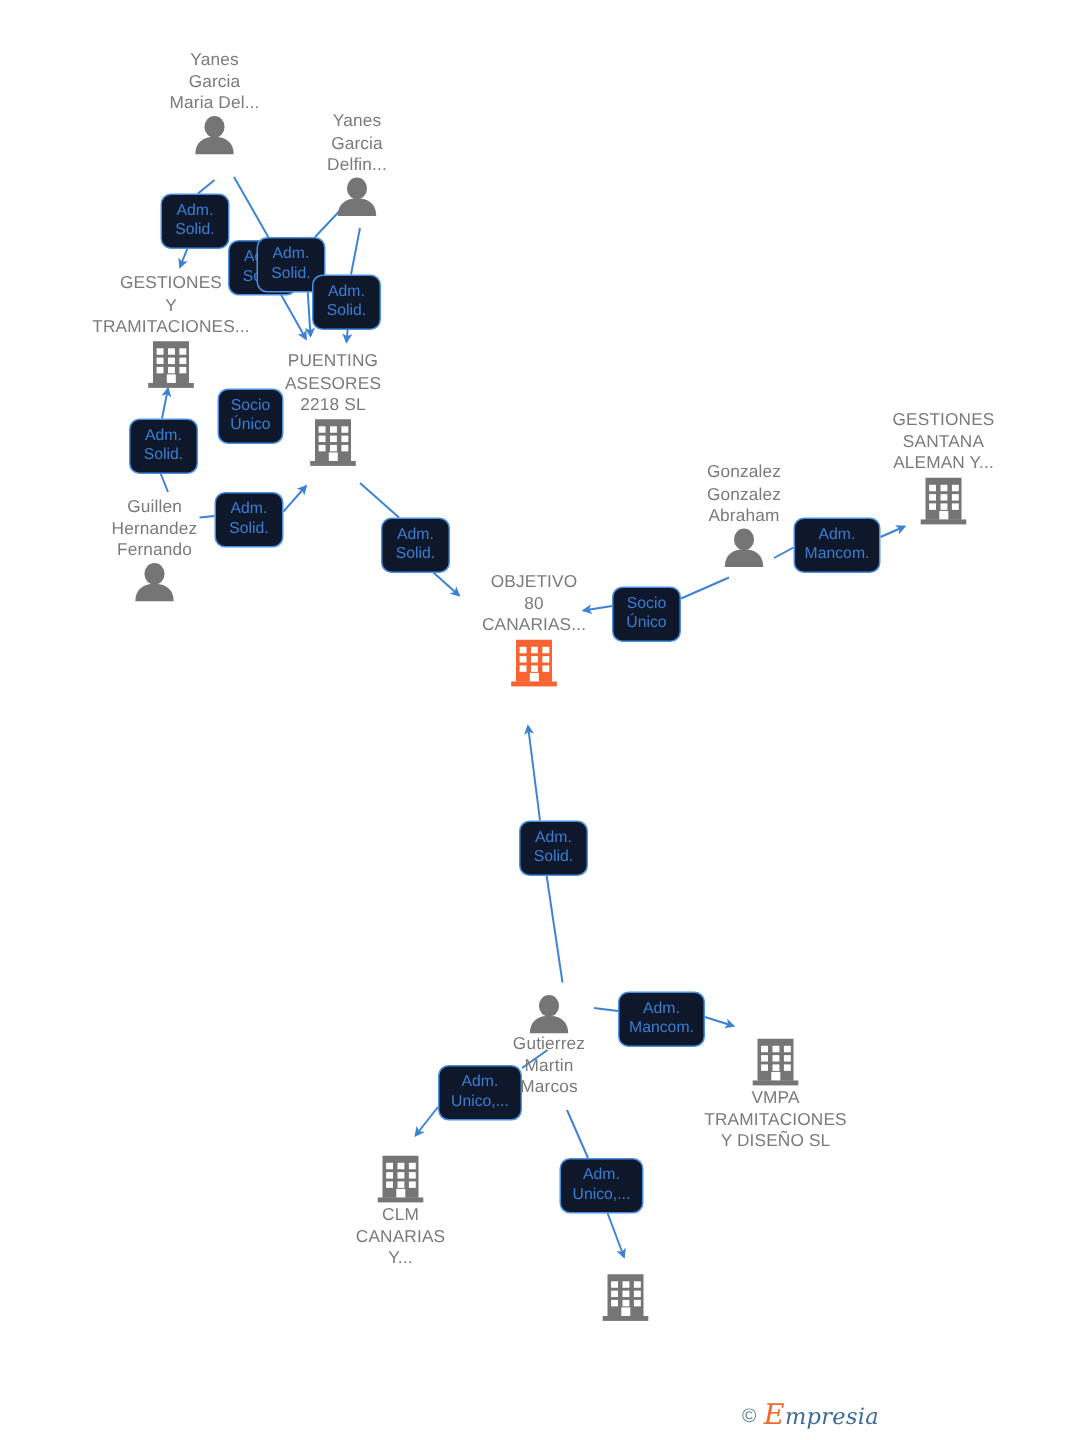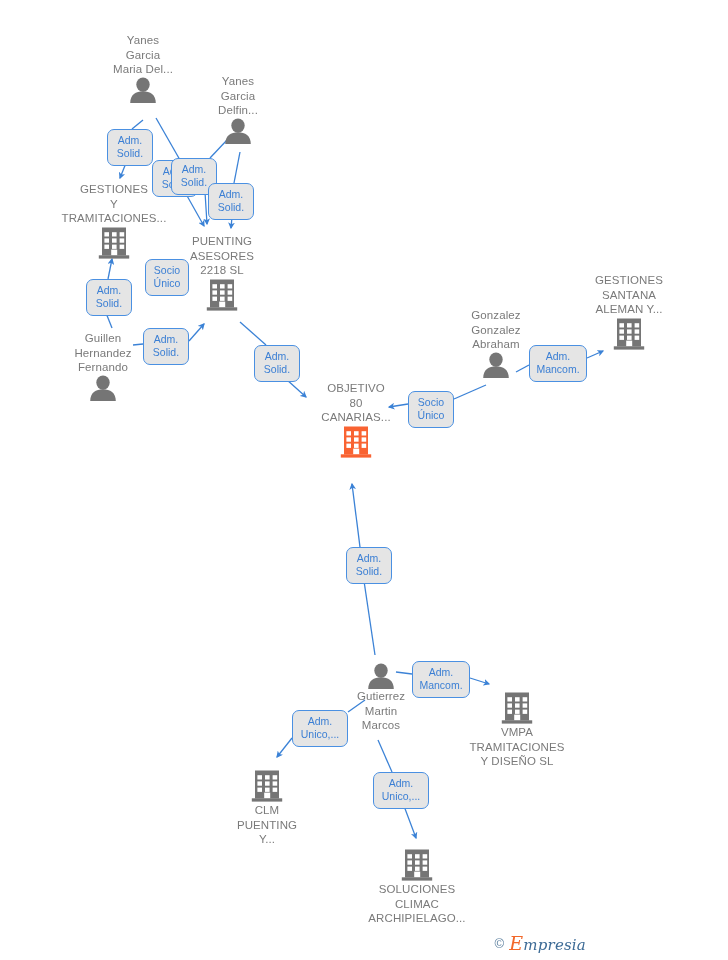--- a/index.html
+++ b/index.html
@@ -54,21 +54,21 @@
     margin: 0 auto;
     line-height: 0;
   }
   .node.caption-below .glyph { margin-bottom: 3px; }
   .node.caption-above .glyph { margin-top: 3px; }
 
   
   .chip {
     position: absolute;
     box-sizing: border-box;
-    background: #e5e5e5;
+    background: #0f172a;
     border: 1.4px solid #4a90e2;
     border-radius: 7px;
     color: #3b7fd4;
     font-size: 10.5px;
     line-height: 13px;
     text-align: center;
     padding: 4px 4px 5px 4px;
     white-space: pre-line;
     box-shadow: 0 0 0 0 rgba(0,0,0,0);
   }
@@ -247,21 +247,21 @@
             <rect x="6.4" y="12.4" width="4.6" height="4.3" fill="#ffffff"></rect>
             <rect x="14" y="12.4" width="4.6" height="4.3" fill="#ffffff"></rect>
             <rect x="21.6" y="12.4" width="4.6" height="4.3" fill="#ffffff"></rect>
             <rect x="6.4" y="18.6" width="4.6" height="4.3" fill="#ffffff"></rect>
             <rect x="14" y="18.6" width="4.6" height="4.3" fill="#ffffff"></rect>
             <rect x="21.6" y="18.6" width="4.6" height="4.3" fill="#ffffff"></rect>
             <rect x="13.2" y="23.6" width="6.0" height="6.0" fill="#ffffff"></rect>
             <rect x="0.8" y="29.3" width="30.4" height="3.3" fill="#757575"></rect>
           </svg></span>
       </div>
-      <div class="node person caption-above" style="left: 381px; top: 660px; text-align: center;">
+      <div class="node person caption-above" style="left: 366px; top: 660px; text-align: center;">
         <span class="glyph"><svg width="30" height="26" viewBox="0 0 30 26" aria-hidden="true">
             <ellipse cx="15" cy="7.6" rx="6.7" ry="7.2" fill="#757575"></ellipse>
             <path d="M 2.2 26 C 2.2 17.6 7.9 14.2 15 14.2 C 22.1 14.2 27.8 17.6 27.8 26 Z" fill="#757575"></path>
           </svg></span>
         <div class="caption">Gutierrez
 Martin
 Marcos</div>
       </div>
       <div class="node company caption-above" style="left: 517px; top: 688px;">
         <span class="glyph"><svg width="32" height="34" viewBox="0 0 32 34" aria-hidden="true">
@@ -291,41 +291,38 @@
             <rect x="6.4" y="12.4" width="4.6" height="4.3" fill="#ffffff"></rect>
             <rect x="14" y="12.4" width="4.6" height="4.3" fill="#ffffff"></rect>
             <rect x="21.6" y="12.4" width="4.6" height="4.3" fill="#ffffff"></rect>
             <rect x="6.4" y="18.6" width="4.6" height="4.3" fill="#ffffff"></rect>
             <rect x="14" y="18.6" width="4.6" height="4.3" fill="#ffffff"></rect>
             <rect x="21.6" y="18.6" width="4.6" height="4.3" fill="#ffffff"></rect>
             <rect x="13.2" y="23.6" width="6.0" height="6.0" fill="#ffffff"></rect>
             <rect x="0.8" y="29.3" width="30.4" height="3.3" fill="#757575"></rect>
           </svg></span>
         <div class="caption">CLM
-PUENTING
+CANARIAS
 Y...</div>
       </div>
       <div class="node company caption-above" style="left: 417px; top: 845px;">
         <span class="glyph"><svg width="32" height="34" viewBox="0 0 32 34" aria-hidden="true">
             <rect x="4.0" y="1.5" width="24" height="28" fill="#757575"></rect>
             <rect x="6.4" y="6.2" width="4.6" height="4.3" fill="#ffffff"></rect>
             <rect x="14" y="6.2" width="4.6" height="4.3" fill="#ffffff"></rect>
             <rect x="21.6" y="6.2" width="4.6" height="4.3" fill="#ffffff"></rect>
             <rect x="6.4" y="12.4" width="4.6" height="4.3" fill="#ffffff"></rect>
             <rect x="14" y="12.4" width="4.6" height="4.3" fill="#ffffff"></rect>
             <rect x="21.6" y="12.4" width="4.6" height="4.3" fill="#ffffff"></rect>
             <rect x="6.4" y="18.6" width="4.6" height="4.3" fill="#ffffff"></rect>
             <rect x="14" y="18.6" width="4.6" height="4.3" fill="#ffffff"></rect>
             <rect x="21.6" y="18.6" width="4.6" height="4.3" fill="#ffffff"></rect>
             <rect x="13.2" y="23.6" width="6.0" height="6.0" fill="#ffffff"></rect>
             <rect x="0.8" y="29.3" width="30.4" height="3.3" fill="#757575"></rect>
           </svg></span>
-        <div class="caption">SOLUCIONES
-CLIMAC
-ARCHIPIELAGO...</div>
       </div>
     </div>
 
   <div id="chips-layer">
       <div class="chip" style="left: 107px; top: 129px; width: 46px; min-height: 34px;">Adm.
 Solid.</div>
       <div class="chip" style="left: 152px; top: 160px; width: 46px; min-height: 34px;">Adm.
 Solid.</div>
       <div class="chip" style="left: 171px; top: 158px; width: 46px; min-height: 34px;">Adm.
 Solid.</div>

